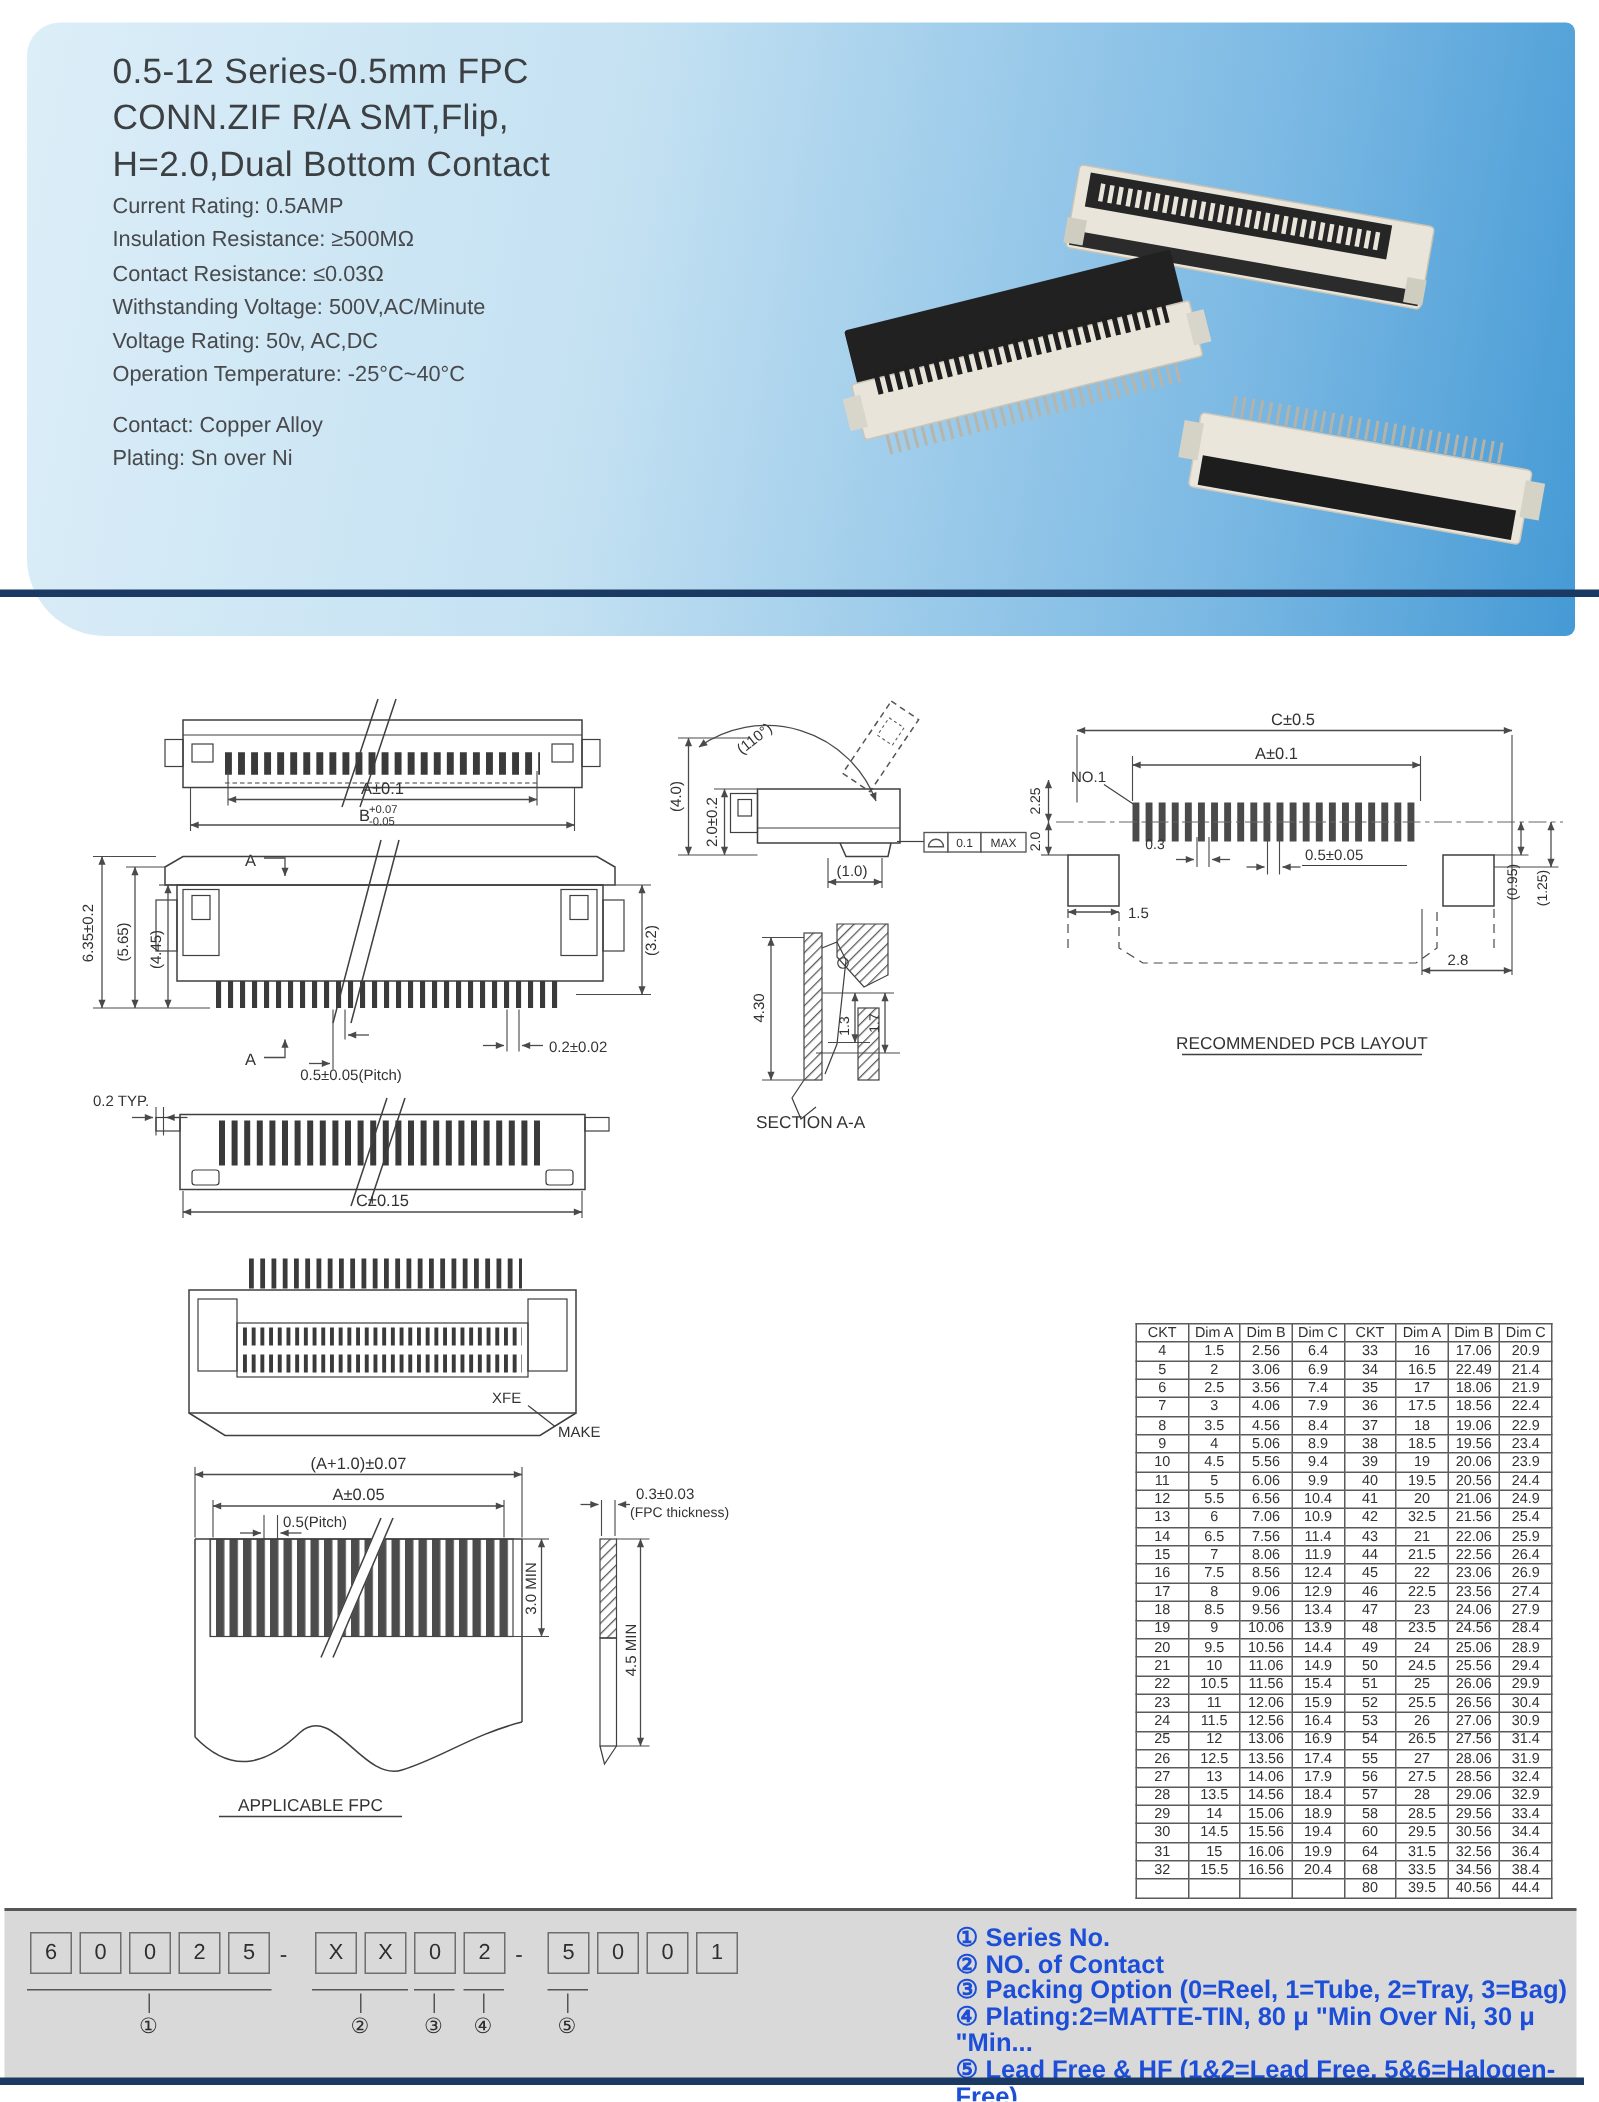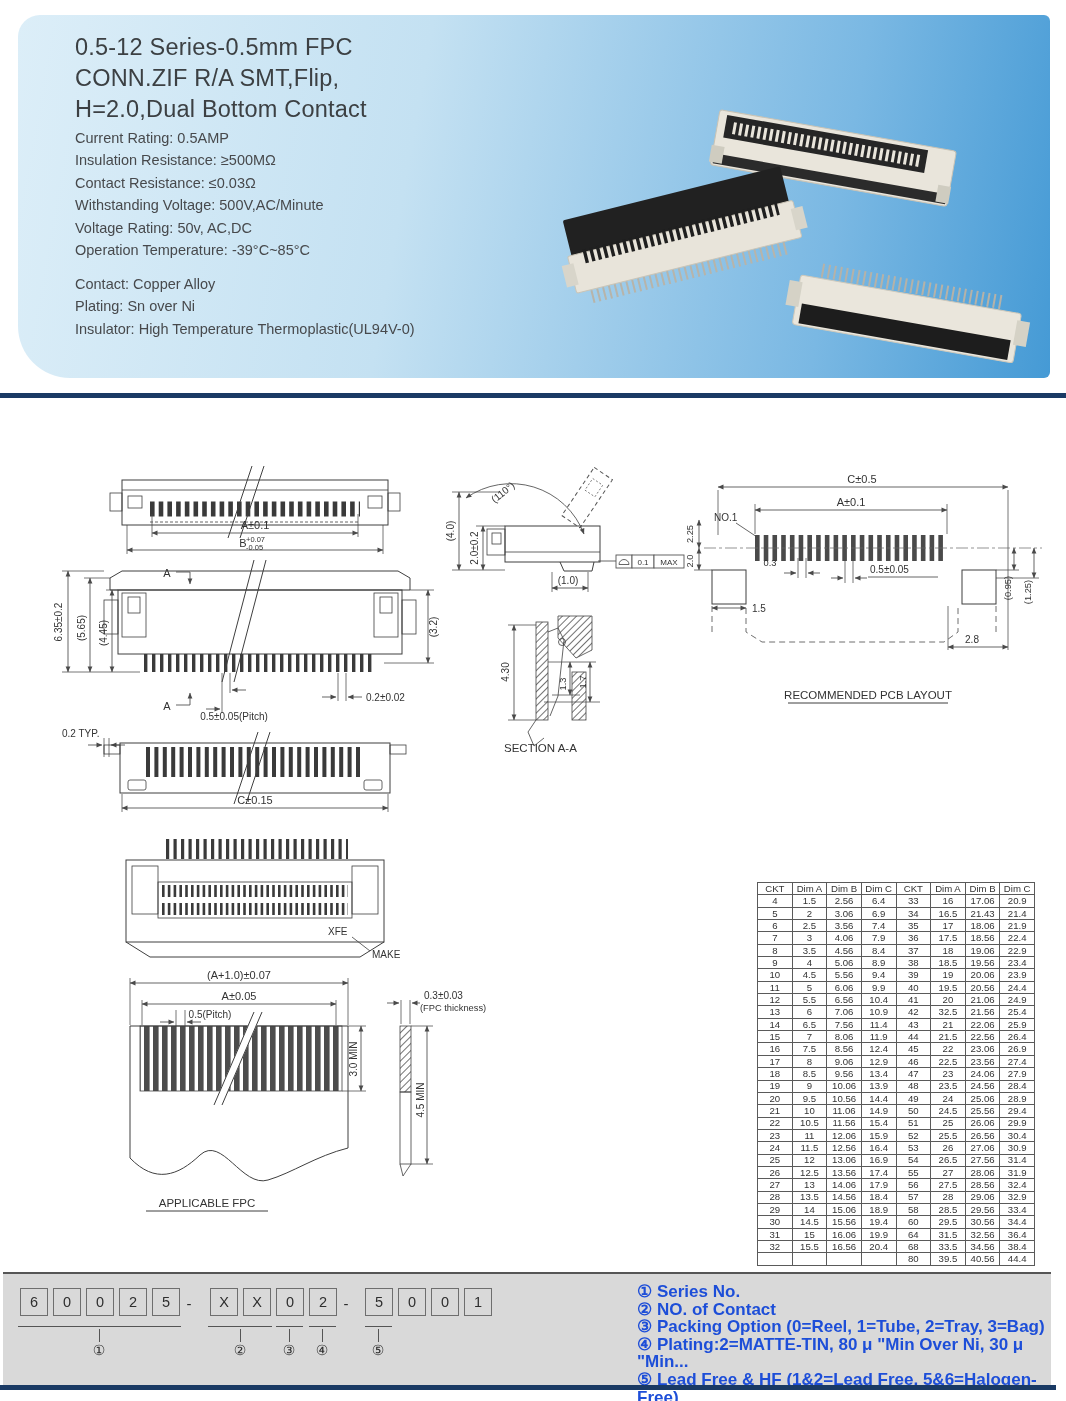--- a/index.html
+++ b/index.html
@@ -1,19 +1,19 @@
 <!DOCTYPE html>
 <html><head>
 <meta charset="utf-8">
 <style>
   html,body{margin:0;padding:0;background:#fff;}
   #page{position:relative;width:1066px;height:1401px;background:#fff;overflow:hidden;
         font-family:"Liberation Sans",sans-serif;color:#3f4345;}
   
-  .hero{position:absolute;left:18px;top:15px;width:1032px;height:363px;
+  .hero{position:absolute;left:18px;top:15px;width:1032px;height:409px;
         background:linear-gradient(100deg,#dceef8 0%,#c4e1f2 38%,#7ab8e3 78%,#459ad5 100%);
         border-radius:22px 6px 6px 52px;}
   .hero-title{position:absolute;left:57px;top:17px;font-size:23.5px;line-height:31px;
         color:#3c4043;letter-spacing:.2px;}
   .hero-specs{position:absolute;left:57px;top:112px;font-size:14.5px;line-height:22.4px;color:#47494c;}
   .hero-mat{position:absolute;left:57px;top:258px;font-size:14.5px;line-height:22.4px;color:#47494c;}
   .photo-svg{position:absolute;left:537px;top:55px;width:495px;height:308px;}
   
   .navy-divider{position:absolute;left:0;top:393px;width:1066px;height:4.5px;background:#1a3a64;}
   .navy-bottom{position:absolute;left:0;top:1385px;width:1056px;height:4.5px;background:#1a3a64;}
@@ -55,26 +55,25 @@
       <div>0.5-12 Series-0.5mm FPC</div>
       <div>CONN.ZIF R/A SMT,Flip,</div>
       <div>H=2.0,Dual Bottom Contact</div>
     </div>
     <div class="hero-specs">
       <div>Current Rating: 0.5AMP</div>
       <div>Insulation Resistance: ≥500MΩ</div>
       <div>Contact Resistance: ≤0.03Ω</div>
       <div>Withstanding Voltage: 500V,AC/Minute</div>
       <div>Voltage Rating: 50v, AC,DC</div>
-      <div>Operation Temperature: -39°C~85°C</div>
+      <div>Operation Temperature: -25°C~40°C</div>
     </div>
     <div class="hero-mat">
       <div>Contact: Copper Alloy</div>
       <div>Plating: Sn over Ni</div>
-      <div>Insulator: High Temperature Thermoplastic(UL94V-0)</div>
     </div>
 
     <svg class="photo-svg" viewBox="0 0 495 308">
 
       <g transform="translate(278,90) rotate(10)">
         <rect x="-120" y="-30" width="240" height="56" rx="3" fill="#e9e5db" stroke="#c9c3b5"></rect>
         <rect x="-112" y="-26" width="204" height="23" fill="#262626"></rect>
         <line x1="-104" y1="-14" x2="86" y2="-14" stroke="#e9e5db" stroke-width="12" stroke-dasharray="3 3.2"></line>
         <rect x="-118" y="14" width="236" height="10" fill="#2b2b2b"></rect>
         <rect x="-122" y="6" width="13" height="17" fill="#cfccc0"></rect>
@@ -387,21 +386,21 @@
             <td>17.06</td>
             <td>20.9</td>
           </tr>
           <tr>
             <td>5</td>
             <td>2</td>
             <td>3.06</td>
             <td>6.9</td>
             <td>34</td>
             <td>16.5</td>
-            <td>21.43</td>
+            <td>22.49</td>
             <td>21.4</td>
           </tr>
           <tr>
             <td>6</td>
             <td>2.5</td>
             <td>3.56</td>
             <td>7.4</td>
             <td>35</td>
             <td>17</td>
             <td>18.06</td>

